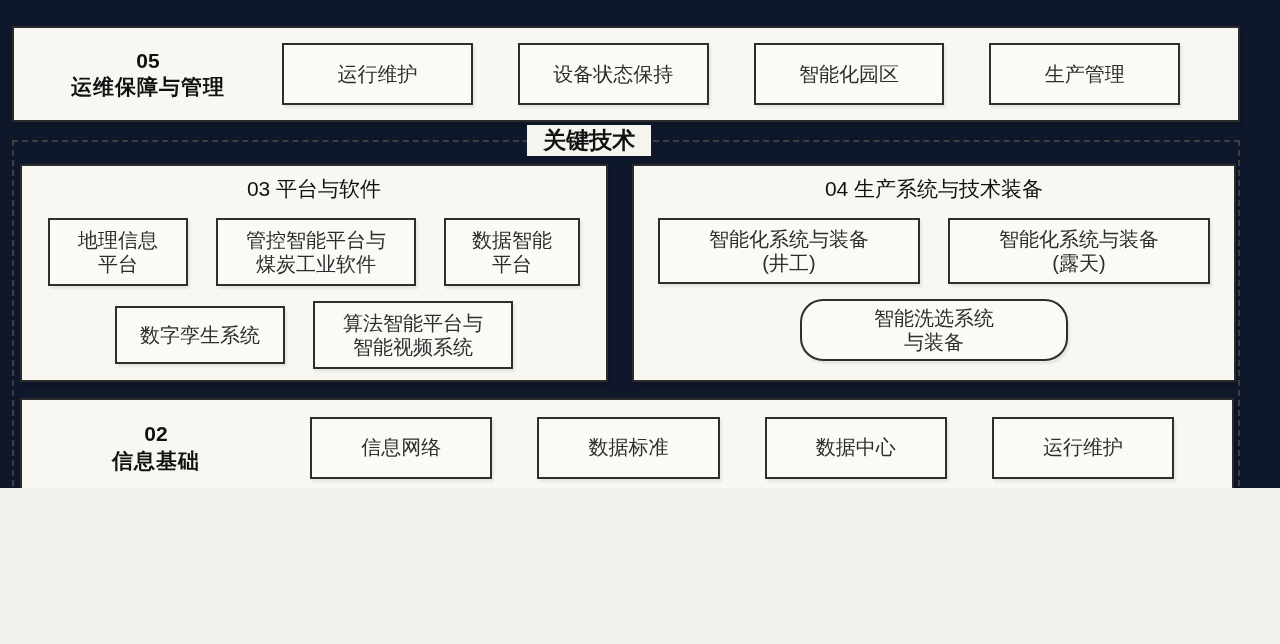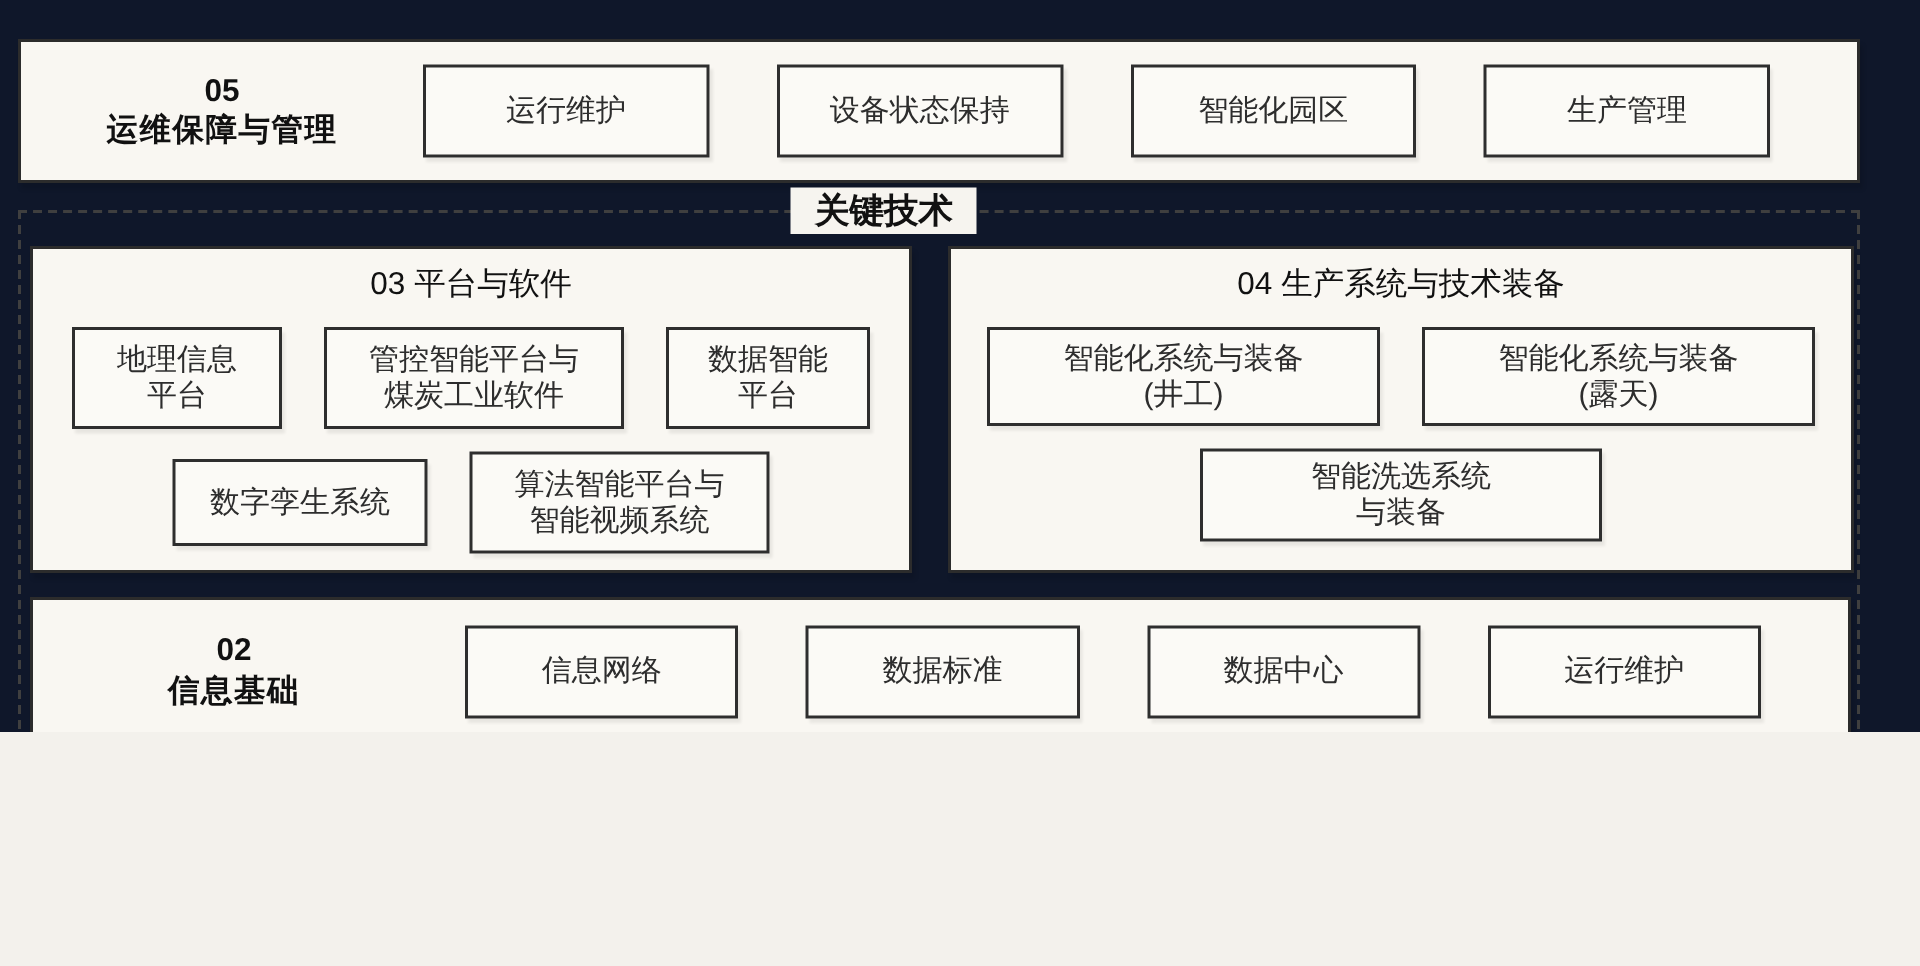--- a/index.html
+++ b/index.html
@@ -61,21 +61,21 @@
   .tech-box{height:218px;}
   #panel-03{width:588px;flex:none;}
   #panel-04{width:604px;flex:none;}
   .tech-title{text-align:center;font-weight:normal;font-size:21px;color:#111;margin-top:9px;}
   .tech-row{display:flex;justify-content:center;align-items:center;gap:28px;margin-top:15px;}
   .w140{width:140px;height:68px;flex:none;}
   .w200{width:200px;height:68px;flex:none;}
   .w136{width:136px;height:68px;flex:none;}
   .w170{width:170px;height:58px;flex:none;}
   .w262{width:262px;height:66px;flex:none;}
-  .w268{width:268px;height:62px;flex:none;}
+  .w268{width:268px;height:62px;flex:none;border-radius:23px;}
 </style>
 </head>
 <body>
 
 <div class="canvas">
 
   <section class="solid-panel layer-row" id="layer-05">
     <div class="layer-label">
       <div class="code">05</div>
       <div class="name">运维保障与管理</div>

